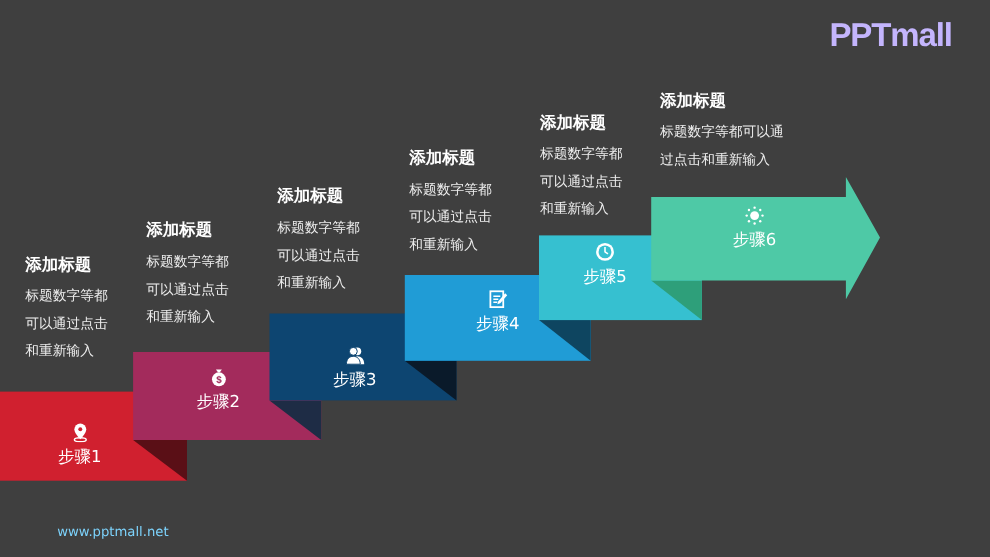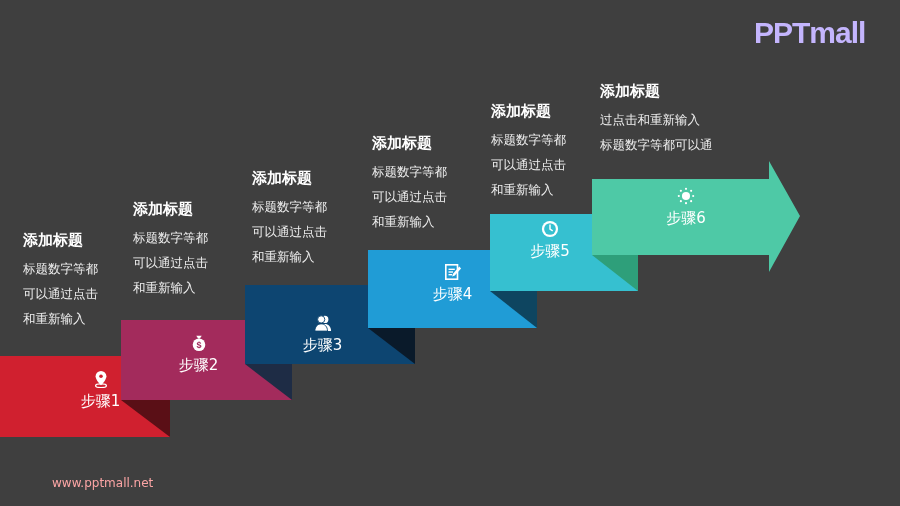--- a/index.html
+++ b/index.html
@@ -4,21 +4,21 @@
 <style>
   html,body{margin:0;padding:0;}
   body{width:900px;height:506px;background:#3f3f3f;position:relative;overflow:hidden;font-family:"DejaVu Sans","Liberation Sans",sans-serif;}
   .stepbox{position:absolute;display:flex;flex-direction:column;align-items:center;color:#fff;}
   .stepbox .ico{width:18px;height:18px;margin-bottom:4px;}
   .stepbox .lbl{font-size:15px;line-height:18px;color:#fff;}
   .textblk{position:absolute;color:#fff;}
   .textblk .ttl{font-size:15px;font-weight:bold;line-height:20px;margin-bottom:6px;}
   .textblk .body{font-size:12.5px;line-height:25px;color:#eee;}
   .logo{position:absolute;left:754px;top:16px;font-size:30px;font-weight:bold;color:#c4b5fd;letter-spacing:-1px;font-family:Liberation Sans, sans-serif;}
-  .url{position:absolute;left:52px;top:476px;font-size:12px;color:#fca5a5;}
+  .url{position:absolute;left:52px;top:476px;font-size:12px;color:#7dd3fc;}
   svg.bg{position:absolute;left:0;top:0;}
 </style>
 </head>
 <body>
 
 <svg class="bg" width="900" height="506">
 
   <rect x="0" y="356" width="170" height="81" fill="#d0202f"></rect>
   <polygon points="121,400 170,400 170,437" fill="#5a0f16"></polygon>
 
@@ -30,21 +30,21 @@
 
   <rect x="368" y="250" width="169" height="78" fill="#209cd6"></rect>
   <polygon points="490,291 537,291 537,328" fill="#0e4560"></polygon>
 
   <rect x="490" y="214" width="148" height="77" fill="#36c0d0"></rect>
   <polygon points="592,255 638,255 638,291" fill="#2e9f7a"></polygon>
 
   <polygon points="592,179 769,179 769,161 800,216 769,272 769,255 592,255" fill="#4ec9a6"></polygon>
 </svg>
 
-<div class="stepbox" style="left:0;top:370px;width:145px;height:62px;margin-left:28px;">
+<div class="stepbox" style="left:0;top:384px;width:145px;height:62px;">
   <svg class="ico" viewBox="0 0 20 20">
       <path d="M10 1a6 6 0 0 0-6 6c0 4.5 6 10 6 10s6-5.5 6-10a6 6 0 0 0-6-6z" fill="#fff"></path>
       <circle cx="10" cy="7" r="2" fill="#d0202f"></circle>
       <ellipse cx="10" cy="17.5" rx="6" ry="2" fill="none" stroke="#fff" stroke-width="1.4"></ellipse>
     </svg>
   <span class="lbl">步骤1</span>
 </div>
 <div class="stepbox" style="left:121px;top:334px;width:155px;height:60px;">
   <svg class="ico" viewBox="0 0 20 20">
       <path d="M7 2h6l-2 3h-2z" fill="#fff"></path>
@@ -122,18 +122,18 @@
   <div class="body">和重新输入</div>
 </div>
 <div class="textblk" style="left:491px;top:101px;">
   <div class="ttl">添加标题</div>
   <div class="body">标题数字等都</div>
   <div class="body">可以通过点击</div>
   <div class="body">和重新输入</div>
 </div>
 <div class="textblk" style="left:600px;top:81px;">
   <div class="ttl">添加标题</div>
+  <div class="body">标题数字等都可以通</div>
   <div class="body">过点击和重新输入</div>
-  <div class="body">标题数字等都可以通</div>
 </div>
 
 <div class="logo">PPTmall</div>
 <div class="url">www.pptmall.net</div>
 
 </body></html>

